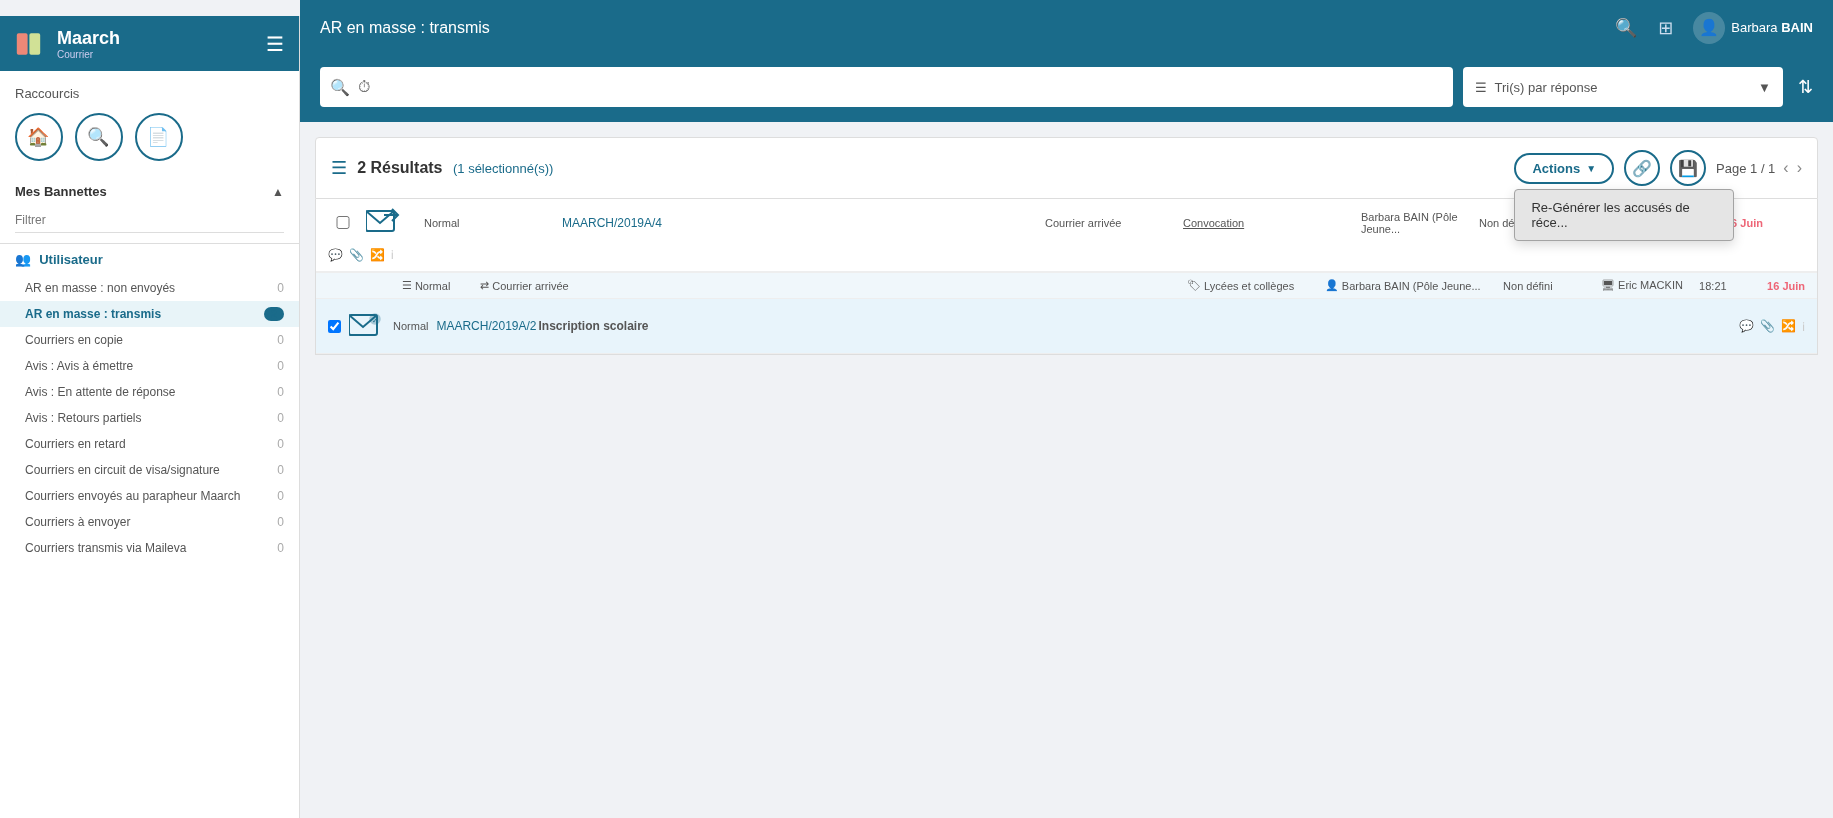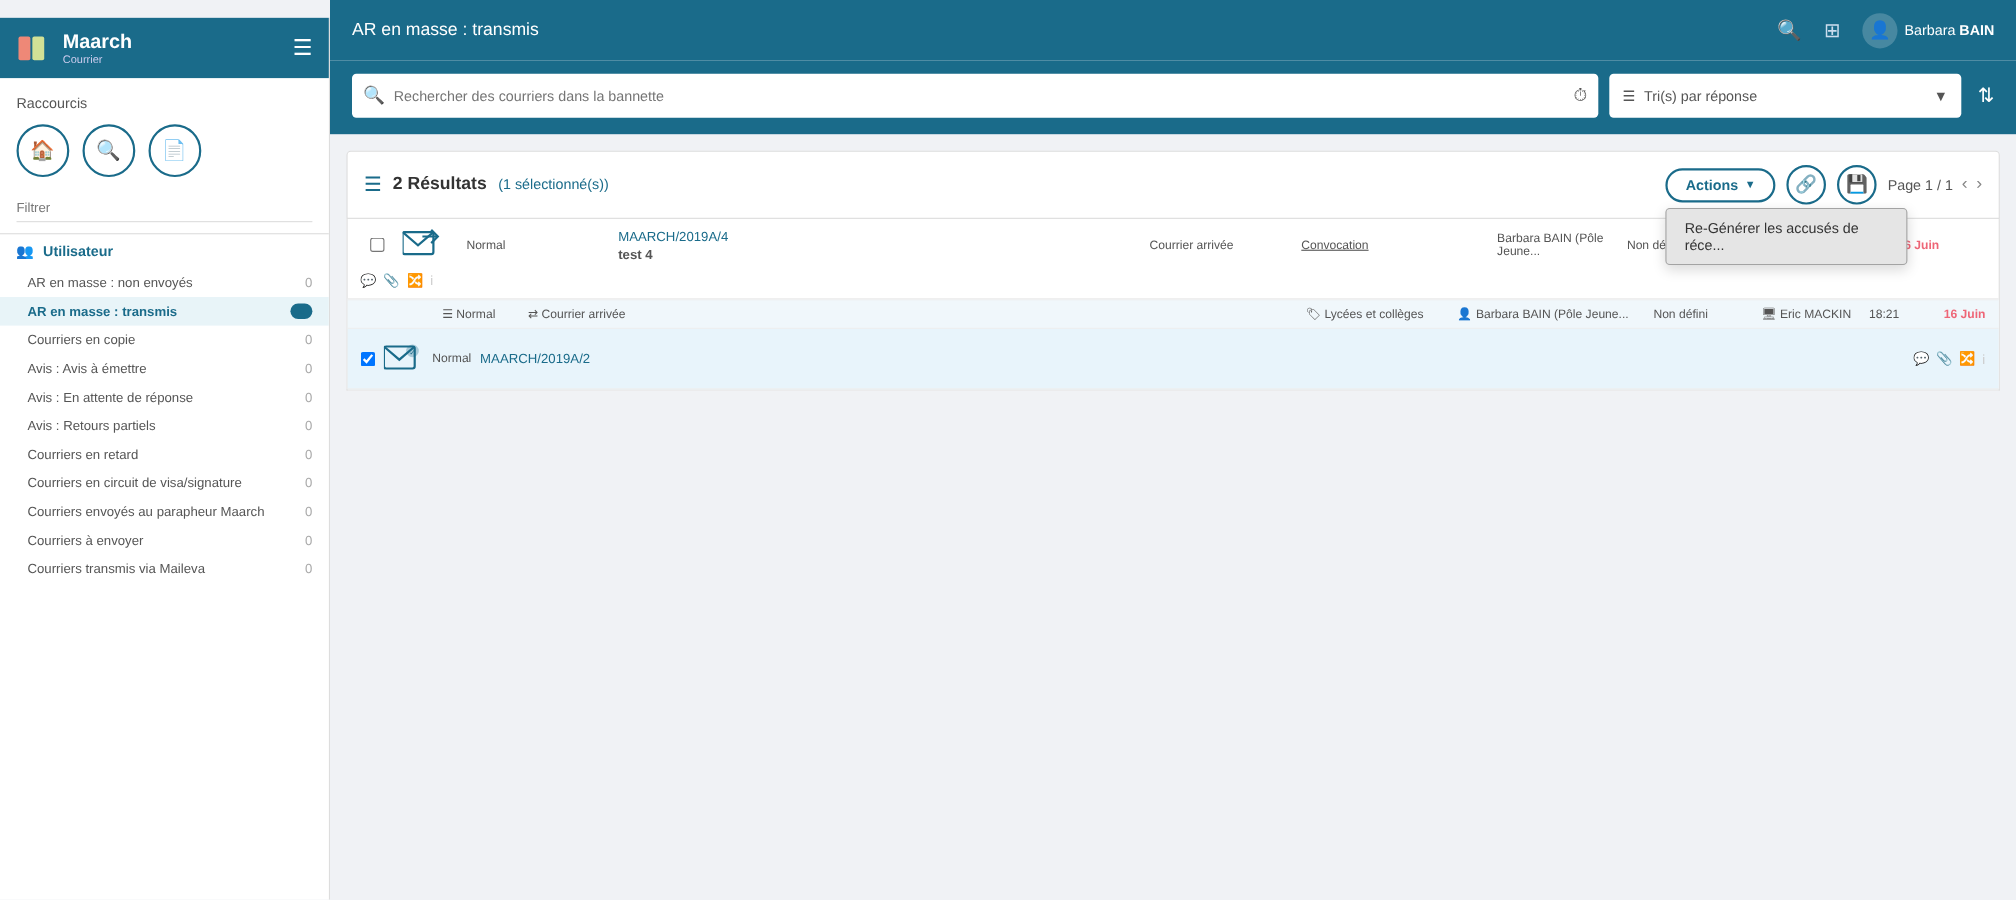--- a/index.html
+++ b/index.html
@@ -281,20 +281,24 @@
 
   <div class="raccourcis-section">
     <div class="raccourcis-title">Raccourcis</div>
     <div class="raccourcis-icons">
       <div class="raccourcis-icon-btn">🏠</div>
       <div class="raccourcis-icon-btn">🔍</div>
       <div class="raccourcis-icon-btn">📄</div>
     </div>
   </div>
 
+  <div class="mes-bannettes-header">
+    <span>Mes Bannettes</span>
+    <span class="chevron">▲</span>
+  </div>
 
   <div class="filtrer-section">
     <span class="filtrer-label">Filtrer</span>
     <hr style="border:none; border-bottom:1px solid #ddd; margin-top:5px;">
   </div>
 
   <div class="section-title">
     <span>👥</span>
     <span>Utilisateur</span>
   </div>
@@ -360,21 +364,20 @@
           <span>Barbara</span>
           <strong>BAIN</strong>
         </span>
       </div>
     </div>
   </div>
 
   <div class="search-bar-area">
     <div class="search-box">
       <span class="search-icon-inner">🔍</span>
-      <input type="text" placeholder="Rechercher des courriers dans la bannette" style="">
       <span class="qr-icon">⏱</span>
     </div>
     <div class="sort-box">
       <span class="sort-icon">☰</span>
       <span class="sort-label">Tri(s) par réponse</span>
       <span class="sort-chevron">▼</span>
     </div>
     <span class="filter-icon-btn">⇅</span>
   </div>
 
@@ -417,21 +420,20 @@
           <svg width="36" height="28" viewBox="0 0 36 28">
             <rect x="0" y="4" width="28" height="20" rx="2" fill="none" stroke="#1a6b8a" stroke-width="2"></rect>
             <polyline points="0,4 14,16 28,4" fill="none" stroke="#1a6b8a" stroke-width="2"></polyline>
             <polyline points="26,2 32,8 26,14" fill="none" stroke="#1a6b8a" stroke-width="2"></polyline>
             <line x1="18" y1="8" x2="32" y2="8" stroke="#1a6b8a" stroke-width="2"></line>
           </svg>
         </div>
         <span style="color:#555;font-size:11px;">Normal</span>
         <div style="display:flex;flex-direction:column;gap:2px;">
           <span style="color:#1a6b8a;font-size:12px;">MAARCH/2019A/4</span>
-          <strong>test 4</strong>
         </div>
         <span style="font-size:11px;color:#555;">Courrier arrivée</span>
         <span style="font-size:11px;color:#555;text-decoration:underline;">Convocation</span>
         <span style="font-size:11px;color:#555;">Barbara BAIN (Pôle Jeune...</span>
         <span style="font-size:11px;color:#555;">Non défini</span>
         <span style="font-size:11px;color:#555;">18:57</span>
         <span style="font-size:11px;color:#e67;font-weight:bold;">16 Juin</span>
         <div style="display:flex;gap:6px;align-items:center;">
           <span style="color:#ccc;cursor:pointer;">💬</span>
           <span style="color:#ccc;cursor:pointer;">📎</span>
@@ -474,20 +476,21 @@
           <svg width="36" height="28" viewBox="0 0 36 28">
             <rect x="0" y="4" width="28" height="20" rx="2" fill="none" stroke="#1a6b8a" stroke-width="2"></rect>
             <polyline points="0,4 14,16 28,4" fill="none" stroke="#1a6b8a" stroke-width="2"></polyline>
             <circle cx="26" cy="8" r="5" fill="#1a6b8a" opacity="0.3" stroke="#1a6b8a" stroke-width="1.5"></circle>
             <text x="23" y="12" font-size="7" fill="#1a6b8a">✓</text>
           </svg>
         </div>
         <span style="color:#555;font-size:11px;">Normal</span>
         <div style="display:flex;flex-direction:row;gap:2px;flex:1;">
           <span style="color:#1a6b8a;font-size:12px;">MAARCH/2019A/2</span>
+          <strong>Inscription scolaire</strong>
         </div>
         <div style="display:flex;gap:6px;align-items:center;margin-left:auto;">
           <span style="color:#ccc;cursor:pointer;">💬</span>
           <span style="color:#ccc;cursor:pointer;">📎</span>
           <span style="color:#ccc;cursor:pointer;">🔀</span>
           <span style="color:#ccc;cursor:pointer;">ℹ</span>
         </div>
       </div>
     </div>
 

